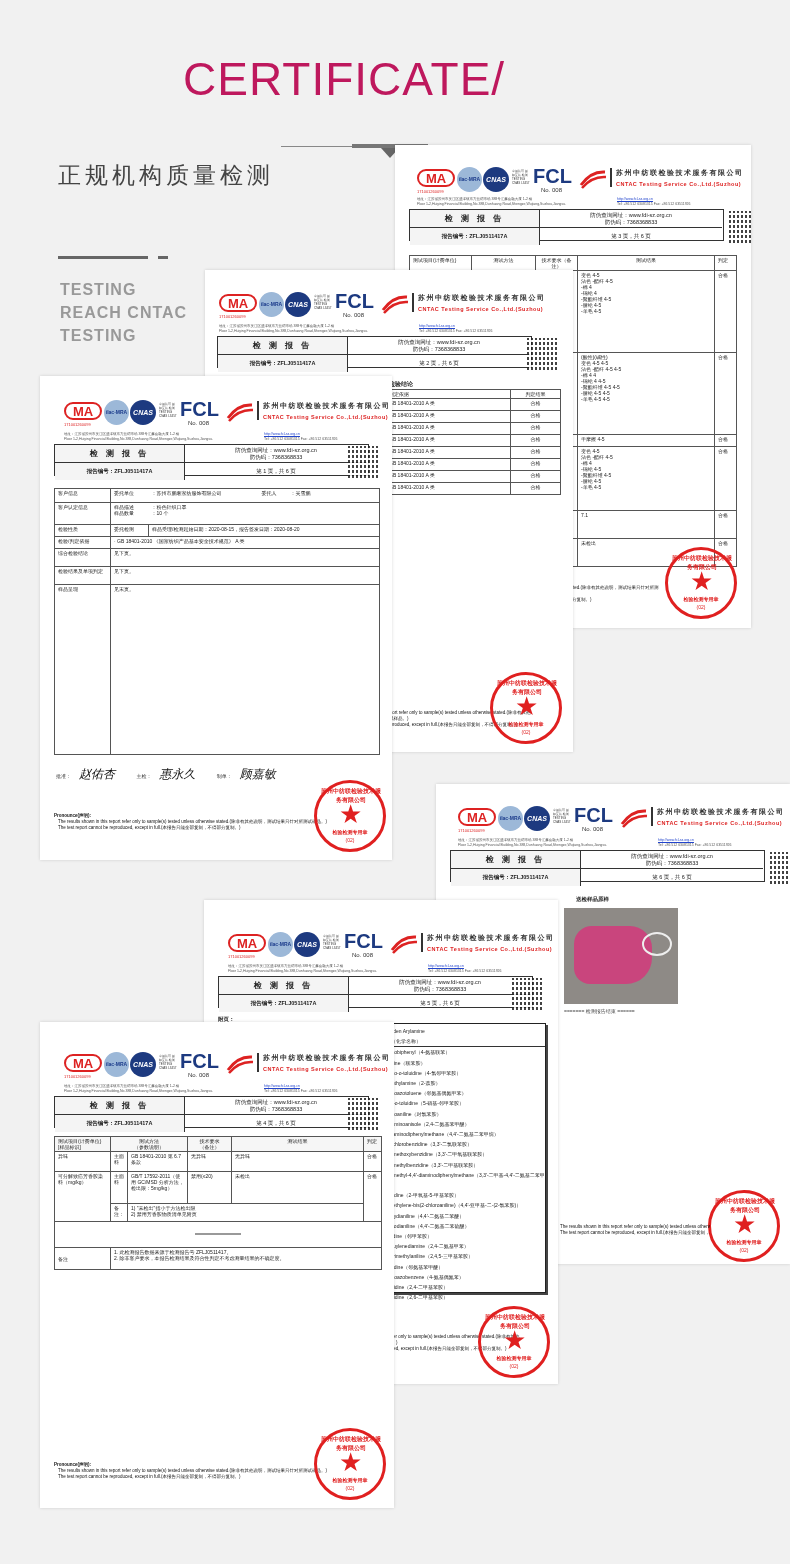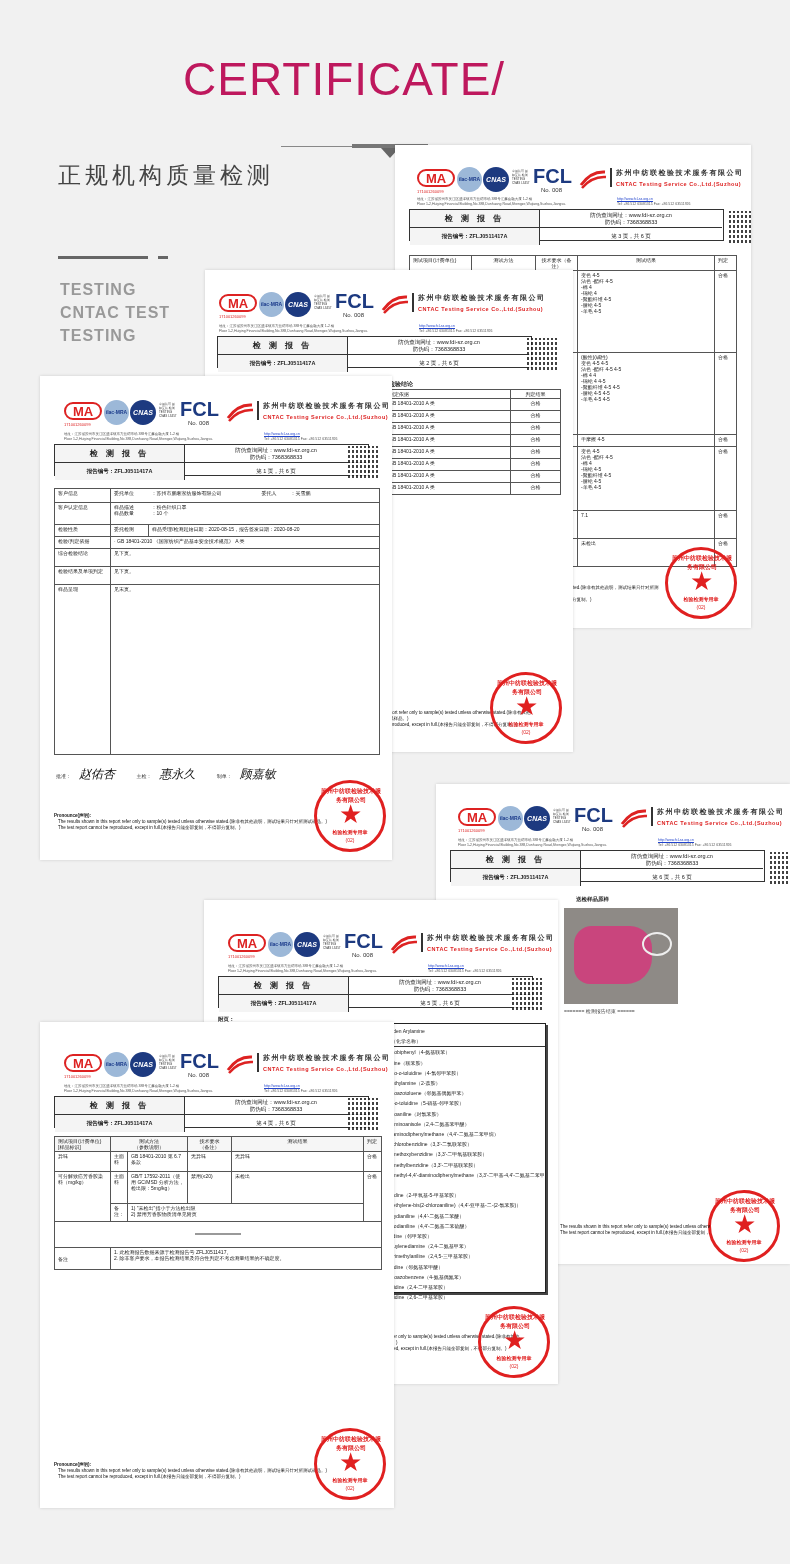--- a/index.html
+++ b/index.html
@@ -62,21 +62,21 @@
   <div class="hdr-tri"></div>
 </div>
 
 <div class="side">
   <div class="side-t2">正规机构质量检测</div>
 </div>
 <div class="side-rule"></div>
 <div class="side-rule2"></div>
 <div class="side-en">
   <div>TESTING</div>
-  <div>CNTAC TEST</div>
+  <div>REACH CNTAC</div>
   <div>TESTING</div>
 </div>
 
 <div class="doc" style="left:395px;top:145px;width:356px;height:483px;">
   <div class="logos" style="left:22px;top:20px">
     <div class="lg-ma">MA</div>
     <div class="lg-ma-num">171001260099</div>
     <div class="lg-ilac">ilac-MRA</div>
     <div class="lg-cnas">CNAS</div>
     <div class="lg-cn-small">中国认可 国际互认 检测 TESTING CNAS L3457</div>

